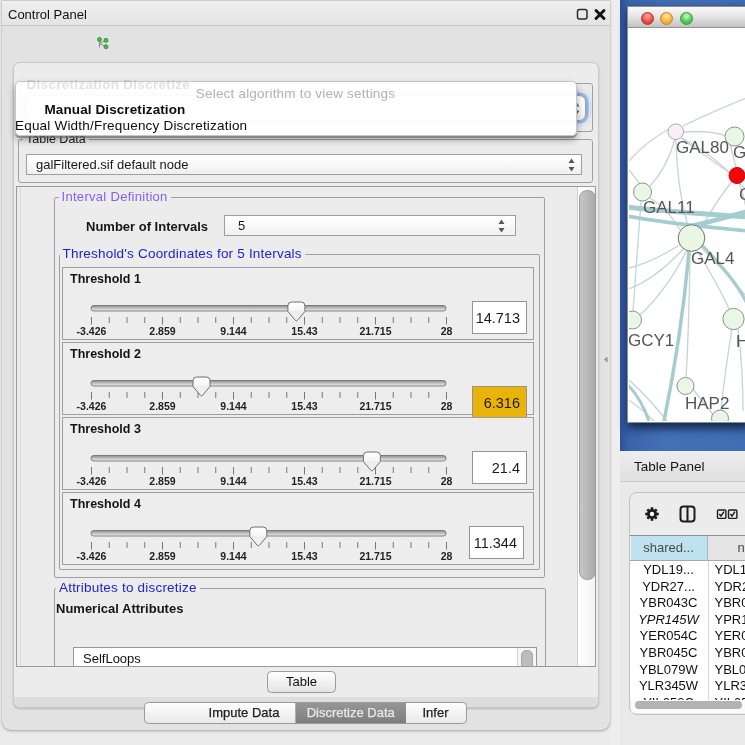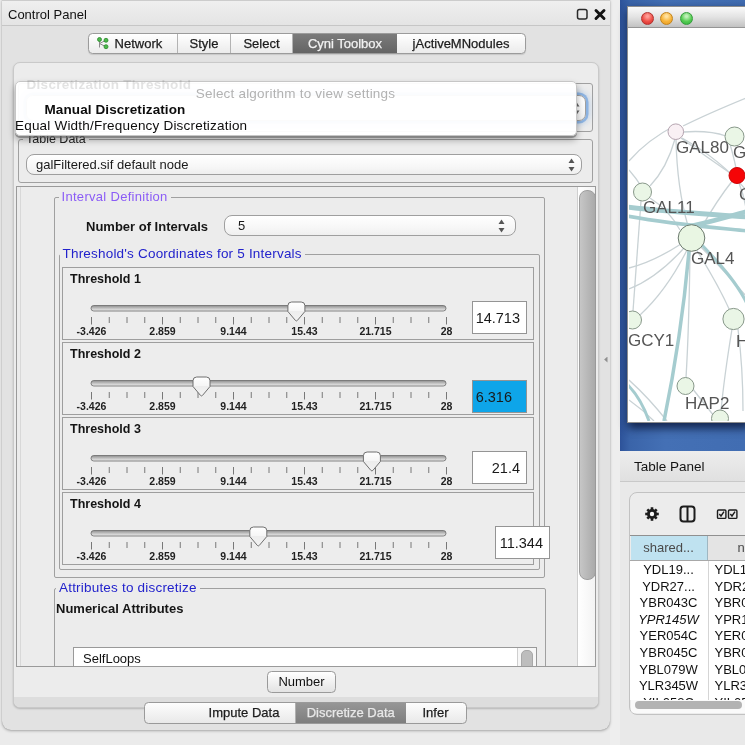--- a/index.html
+++ b/index.html
@@ -1,21 +1,21 @@
 <!DOCTYPE html>
 <html><head>
 <meta charset="utf-8">
 <style>
 html,body{margin:0;padding:0;}
 body{width:745px;height:745px;overflow:hidden;font-family:"Liberation Sans",sans-serif;background:#ebebeb;}
 #root{position:absolute;left:0;top:0;width:745px;height:745px;}
 .abs{position:absolute;}
 .grp{position:absolute;border:1px solid #a0a0a0;border-radius:3px;}
 .gtitle{position:absolute;background:#ececec;padding:0 3px;font-size:12.5px;line-height:13px;white-space:nowrap;}
-.combo{position:absolute;background:linear-gradient(180deg,#ffffff 0%,#f7f7f7 60%,#efefef 100%);border:1px solid #9f9f9f;border-radius:8px;font-size:13px;color:#1a1a1a;}
+.combo{position:absolute;background:linear-gradient(180deg,#ffffff 0%,#f7f7f7 60%,#efefef 100%);border:1px solid #9f9f9f;border-radius:0;font-size:13px;color:#1a1a1a;}
 .bold{font-weight:bold;}
 svg text{font-family:"Liberation Sans",sans-serif;}
 </style>
 </head>
 <body>
 <div id="root">
 <svg width="0" height="0" style="position:absolute">
   <defs>
     <linearGradient id="trackg" x1="0" y1="0" x2="0" y2="1">
       <stop offset="0" stop-color="#8d8d8d"></stop>
@@ -160,27 +160,20 @@
   <div class="abs" style="left:6px;top:6px;font-size:13px;color:#111;">Control Panel</div>
 </div>
 <svg class="abs" style="left:575px;top:8px;" width="34" height="14" viewBox="0 0 34 14">
   <rect x="2.5" y="1.5" width="9.5" height="9.5" rx="2" fill="none" stroke="#2a2a2a" stroke-width="1.5"></rect>
   <g stroke="#111" stroke-width="2.9" stroke-linecap="round">
     <line x1="21" y1="2.5" x2="29" y2="10.5"></line>
     <line x1="29" y1="2.5" x2="21" y2="10.5"></line>
   </g>
 </svg>
 
-<div class="abs" style="left:88px;top:32.5px;width:438px;height:21.5px;border:1px solid #9b9b9b;border-radius:4.5px;background:linear-gradient(180deg,#ffffff,#ebebeb);box-sizing:border-box;display:flex;box-shadow:0 1px 1px rgba(0,0,0,0.12);overflow:hidden;-webkit-text-stroke:0.25px;">
-  <div style="width:89px;border-right:1px solid #b3b3b3;box-sizing:border-box;text-align:center;font-size:13px;color:#1c1c1c;line-height:19.5px;">&nbsp;&nbsp;&nbsp;Network</div>
-  <div style="width:53px;border-right:1px solid #b3b3b3;box-sizing:border-box;text-align:center;font-size:13px;color:#1c1c1c;line-height:19.5px;">Style</div>
-  <div style="width:62px;border-right:1px solid #b3b3b3;box-sizing:border-box;text-align:center;font-size:13px;color:#1c1c1c;line-height:19.5px;">Select</div>
-  <div style="width:104px;box-sizing:border-box;text-align:center;font-size:13px;color:#f2f2f2;line-height:19.5px;background:linear-gradient(180deg,#7b7b7b,#646464);">Cyni Toolbox</div>
-  <div style="flex:1;text-align:center;font-size:13px;color:#1c1c1c;line-height:19.5px;">jActiveMNodules</div>
-</div>
 <svg class="abs" style="left:97px;top:36.5px;" width="12" height="13" viewBox="0 0 12 13">
   <g stroke="#8a8a8a" stroke-width="1">
     <line x1="2.5" y1="2.5" x2="2.5" y2="10.5"></line>
     <line x1="2.5" y1="6.5" x2="8.5" y2="3.5"></line>
     <line x1="2.5" y1="6.5" x2="8.5" y2="9.5"></line>
   </g>
   <g fill="#4cb84c" stroke="#2a8a2a" stroke-width="0.8">
     <circle cx="2.5" cy="2.5" r="2"></circle>
     <circle cx="9" cy="3.3" r="2"></circle>
     <circle cx="9" cy="9.7" r="2"></circle>
@@ -297,21 +290,21 @@
     <g font-size="10.5px" font-weight="bold" fill="#222">
       <text x="29.5" y="68" text-anchor="middle">-3.426</text>
           <text x="100.5" y="68" text-anchor="middle">2.859</text>
           <text x="171.5" y="68" text-anchor="middle">9.144</text>
           <text x="242.5" y="68" text-anchor="middle">15.43</text>
           <text x="313.5" y="68" text-anchor="middle">21.715</text>
           <text x="384.5" y="68" text-anchor="middle">28</text>
     </g>
     <path transform="translate(139.5,0)" d="M -8.5,38.7 Q -8.5,35 -4.8,35 L 4.8,35 Q 8.5,35 8.5,38.7 L 8.5,44.5 L 1,53.4 Q 0,54.5 -1,53.4 L -8.5,44.5 Z" fill="url(#thumbg)" stroke="#6f6f6f" stroke-width="1"></path>
   </svg>
-  <div class="abs" style="left:455px;top:193px;width:55px;height:33px;background:#0ea5e9;border:1px solid #949494;box-sizing:border-box;font-size:14.5px;color:#1a1a1a;line-height:33px;text-align:right;padding-right:14px;">6.316</div>
+  <div class="abs" style="left:455px;top:199px;width:55px;height:33px;background:#eab308;border:1px solid #949494;box-sizing:border-box;font-size:14.5px;color:#1a1a1a;line-height:33px;text-align:right;padding-right:6px;">6.316</div>
   <div class="abs" style="left:45px;top:230px;width:471.5px;height:73px;border:1px solid #9e9e9e;box-sizing:border-box;background:#ededed;"></div>
   <div class="abs bold" style="left:53px;top:234.5px;font-size:12.5px;color:#141414;">Threshold 3</div>
   <svg class="abs" style="left:45px;top:230px;" width="471" height="73" viewBox="0 0 471 73">
     <defs></defs>
     <rect x="29" y="38.5" width="355" height="5.5" rx="2.75" fill="url(#trackg)" stroke="#6a6a6a" stroke-width="0.8"></rect>
     <g stroke="#787878" stroke-width="1">
       <line x1="29.50" y1="50" x2="29.50" y2="57.5"></line>
           <line x1="47.25" y1="50" x2="47.25" y2="56"></line>
           <line x1="65.00" y1="50" x2="65.00" y2="56"></line>
           <line x1="82.75" y1="50" x2="82.75" y2="56"></line>
@@ -375,45 +368,45 @@
     <g font-size="10.5px" font-weight="bold" fill="#222">
       <text x="29.5" y="68" text-anchor="middle">-3.426</text>
           <text x="100.5" y="68" text-anchor="middle">2.859</text>
           <text x="171.5" y="68" text-anchor="middle">9.144</text>
           <text x="242.5" y="68" text-anchor="middle">15.43</text>
           <text x="313.5" y="68" text-anchor="middle">21.715</text>
           <text x="384.5" y="68" text-anchor="middle">28</text>
     </g>
     <path transform="translate(196.3,0)" d="M -8.5,38.7 Q -8.5,35 -4.8,35 L 4.8,35 Q 8.5,35 8.5,38.7 L 8.5,44.5 L 1,53.4 Q 0,54.5 -1,53.4 L -8.5,44.5 Z" fill="url(#thumbg)" stroke="#6f6f6f" stroke-width="1"></path>
   </svg>
-  <div class="abs" style="left:478px;top:339px;width:55px;height:33px;background:#fff;border:1px solid #949494;box-sizing:border-box;font-size:14.5px;color:#1a1a1a;line-height:33px;text-align:right;padding-right:6px;">11.344</div>
+  <div class="abs" style="left:452px;top:339px;width:55px;height:33px;background:#fff;border:1px solid #949494;box-sizing:border-box;font-size:14.5px;color:#1a1a1a;line-height:33px;text-align:right;padding-right:6px;">11.344</div>
 
   <div class="grp" style="left:36.5px;top:401px;width:490px;height:110px;border-radius:2px;"></div>
   <div class="gtitle" style="left:39px;top:393.5px;color:#2222cc;font-size:13.5px;letter-spacing:0.2px;">Attributes to discretize</div>
   <div class="abs bold" style="left:39px;top:414px;font-size:13px;color:#161616;">Numerical Attributes</div>
   <div class="abs" style="left:56px;top:432px;width:464px;height:70px;background:#ffffff;border:1px solid #999;box-sizing:border-box;overflow:hidden;margin-top:28px;">
     <div style="padding:2px 0 0 9px;font-size:13px;color:#111;line-height:17.5px;">SelfLoops<br>TopologicalCoefficient<br>BetweennessCentrality<br>ClusteringCoefficient</div>
     <div class="abs" style="left:443px;top:0;width:20px;height:70px;background:#f7f7f7;border-left:1px solid #cfcfcf;"></div>
     <div class="abs" style="left:446.5px;top:2px;width:10.5px;height:44px;background:#bdbdbd;border:1px solid #a8a8a8;border-radius:5px;"></div>
   </div>
 
   <div class="abs" style="left:559.5px;top:0;width:20px;height:480px;background:linear-gradient(90deg,#ffffff,#f1f1f1);border-left:1px solid #cfcfcf;"></div>
   <div class="abs" style="left:562px;top:3px;width:15px;height:388px;background:linear-gradient(90deg,#c6c6c6,#aaaaaa);border:1px solid #9e9e9e;border-radius:8px;"></div>
 </div>
 
-<div class="abs" style="left:267px;top:671px;width:69px;height:21.5px;background:linear-gradient(180deg,#ffffff,#e3e3e3);border:1px solid #9a9a9a;border-radius:4.5px;box-sizing:border-box;text-align:center;font-size:13px;color:#111;line-height:19px;">Number</div>
+<div class="abs" style="left:267px;top:671px;width:69px;height:21.5px;background:linear-gradient(180deg,#ffffff,#e3e3e3);border:1px solid #9a9a9a;border-radius:4.5px;box-sizing:border-box;text-align:center;font-size:13px;color:#111;line-height:19px;">Table</div>
 
 <div class="abs" style="left:144px;top:702px;width:322.5px;height:21.5px;border:1px solid #9a9a9a;border-radius:4.5px;background:linear-gradient(180deg,#fdfdfd,#e9e9e9);box-sizing:border-box;display:flex;overflow:hidden;-webkit-text-stroke:0.25px;">
   <div style="width:103px;border-right:1px solid #b0b0b0;box-sizing:border-box;text-align:center;font-size:13px;color:#1c1c1c;line-height:19.5px;margin-left:48px;">Impute Data</div>
   <div style="width:109.5px;box-sizing:border-box;text-align:center;font-size:13px;color:#e8e8e8;line-height:19.5px;background:linear-gradient(180deg,#969696,#7e7e7e);">Discretize Data</div>
   <div style="flex:1;text-align:center;font-size:13px;color:#1c1c1c;line-height:19.5px;">Infer Network</div>
 </div>
 
 <div class="abs" style="left:603.5px;top:356.5px;width:4px;height:6px;background:#8f8f8f;clip-path:polygon(100% 0,15% 50%,100% 100%);"></div>
 
 <div class="abs" style="left:14.5px;top:81px;width:562px;height:54.5px;background:rgba(255,255,255,0.96);border:1px solid #c6c6c6;border-radius:5px;box-sizing:border-box;box-shadow:0 2px 0 rgba(105,105,105,0.6), 0 4px 7px rgba(0,0,0,0.33);">
   <div class="abs" style="left:0;top:3.5px;width:560px;text-align:center;font-size:13.5px;letter-spacing:0.2px;color:#b2b2b2;">Select algorithm to view settings</div>
   <div class="abs" style="left:1px;top:20px;font-size:13.5px;letter-spacing:0.1px;font-weight:bold;color:#0c0c0c;padding-left:28px;">Manual Discretization</div>
   <div class="abs" style="left:-0.5px;top:35.5px;font-size:13.5px;letter-spacing:0.2px;color:#0c0c0c;">Equal Width/Frequency Discretization</div>
-  <div class="abs" style="left:11px;top:-5px;font-size:13.5px;letter-spacing:0.3px;font-weight:bold;color:rgba(90,90,90,0.17);">Discretization Threshold</div>
+  <div class="abs" style="left:11px;top:-5px;font-size:13.5px;letter-spacing:0.3px;font-weight:bold;color:rgba(90,90,90,0.17);">Discretization Discretize</div>
 </div>
 
 </div>
 
 </body></html>

